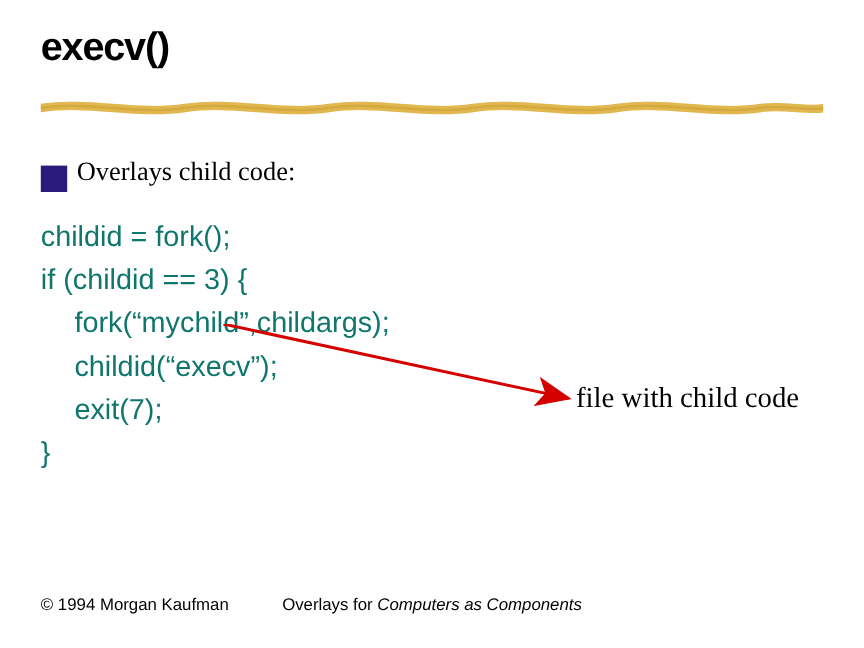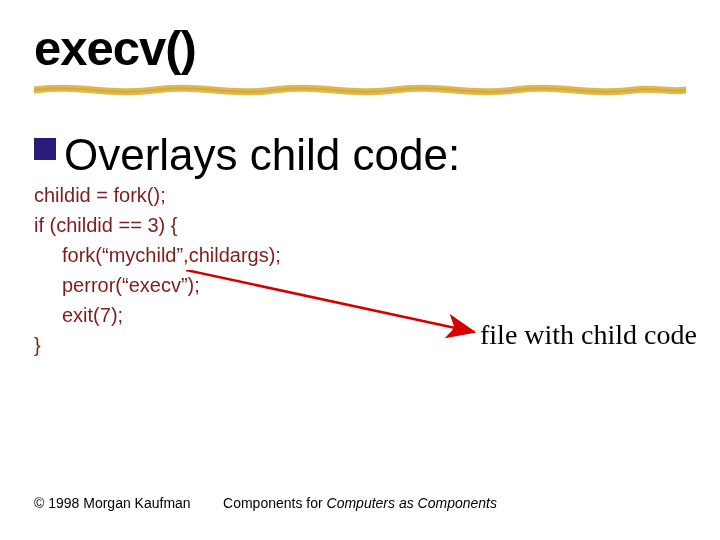--- a/index.html
+++ b/index.html
@@ -1,27 +1,27 @@
 <!DOCTYPE html>
 <html><head>
 <meta charset="utf-8">
 <style>
   * { margin: 0; padding: 0; box-sizing: border-box; }
   html, body { width: 720px; height: 540px; background: #fff; font-family: Arial, Helvetica, sans-serif; overflow: hidden; }
   .slide { position: relative; width: 720px; height: 540px; }
   .title-wrap { position: absolute; left: 34px; top: 20px; }
-  .title { font-size: 49px; font-weight: 900; color: #000; font-family: Arial, Helvetica, sans-serif; letter-spacing: -1px; }
+  .title { font-size: 33px; font-weight: 900; color: #000; font-family: Arial, Helvetica, sans-serif; letter-spacing: -1px; }
   .underline { position: absolute; left: 34px; top: 82px; width: 652px; height: 12px; }
   .underline svg { display: block; }
   .bullet-row { position: absolute; left: 34px; top: 130px; display: flex; align-items: flex-start; }
   .bullet-icon { width: 22px; height: 22px; background: #2a1a7a; margin-right: 8px; margin-top: 8px; flex: 0 0 22px; }
-  .bullet-text { font-size: 44px; color: #000; font-family: Liberation Sans, sans-serif; }
-  .code-block { position: absolute; left: 34px; top: 180px; font-size: 20px; color: #7f1d1d; font-family: Verdana, Arial, sans-serif; line-height: 1.5; }
+  .bullet-text { font-size: 22px; color: #000; font-family: Liberation Serif, serif; }
+  .code-block { position: absolute; left: 34px; top: 180px; font-size: 24px; color: #0f766e; font-family: Verdana, Arial, sans-serif; line-height: 1.5; }
   .code-block .indent { padding-left: 28px; display: block; }
-  .annotation { position: absolute; left: 480px; top: 319px; font-family: "Times New Roman", Times, serif; font-size: 28px; color: #000; }
+  .annotation { position: absolute; left: 480px; top: 319px; font-family: "Times New Roman", Times, serif; font-size: 24px; color: #000; }
   .arrow-svg { position: absolute; left: 186px; top: 270px; pointer-events: none; }
   .footer-left { position: absolute; left: 34px; bottom: 28px; font-size: 14px; color: #000; line-height: 1.3; max-width: 160px; }
   .footer-center { position: absolute; left: 50%; bottom: 28px; transform: translateX(-50%); font-size: 14px; color: #000; line-height: 1.3; text-align: center; }
   .footer-center em { font-style: italic; }
 </style>
 </head>
 <body>
 
 <div class="slide">
 
@@ -38,35 +38,35 @@
 
   <div class="bullet-row">
     <div class="bullet-icon"></div>
     <div class="bullet-text">Overlays child code:</div>
   </div>
 
   <div class="code-block">
     <div>childid = fork();</div>
     <div>if (childid == 3) {</div>
     <span class="indent">fork(“mychild”,childargs);</span>
-    <span class="indent">perror(“execv”);</span>
+    <span class="indent">childid(“execv”);</span>
     <span class="indent">exit(7);</span>
     <div>}</div>
   </div>
 
   <div class="annotation">file with child code</div>
 
   <svg class="arrow-svg" width="300" height="80">
     <defs>
       <marker id="ahead" markerWidth="12" markerHeight="10" refX="11" refY="5" orient="auto">
         <path d="M0,0 L12,5 L0,10 L3,5 Z" fill="#d40000"></path>
       </marker>
     </defs>
     <line x1="0" y1="0" x2="288" y2="62" stroke="#d40000" stroke-width="2.5" marker-end="url(#ahead)"></line>
   </svg>
 
-  <div class="footer-left">© 1998 Morgan Kaufman</div>
+  <div class="footer-left">© 1994 Morgan Kaufman</div>
 
   <div class="footer-center">
-    <span>Components for </span><em>Computers as Components</em>
+    <span>Overlays for </span><em>Computers as Components</em>
   </div>
 
 </div>
 
 </body></html>

